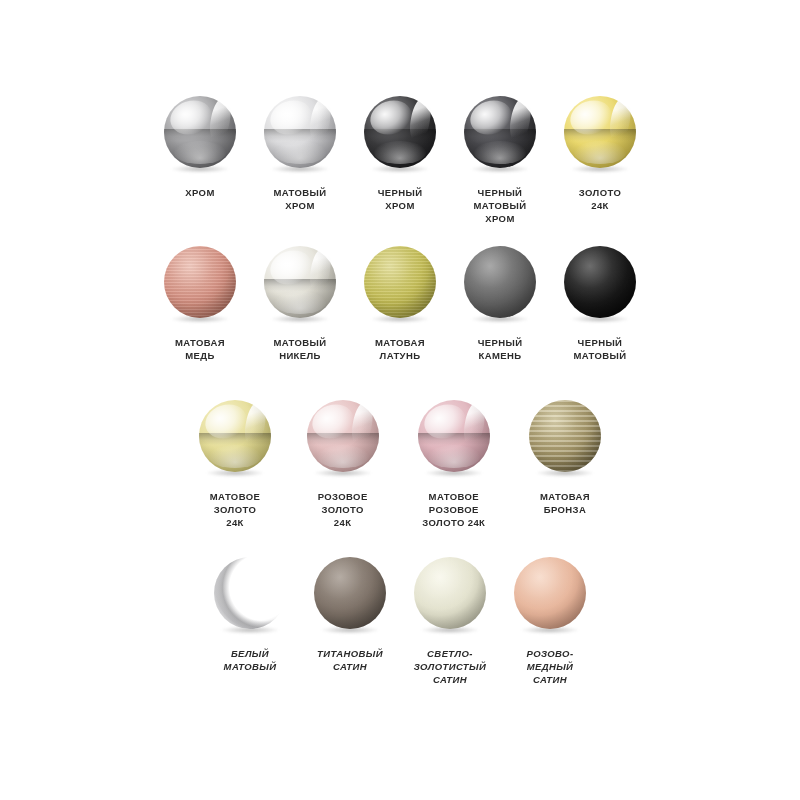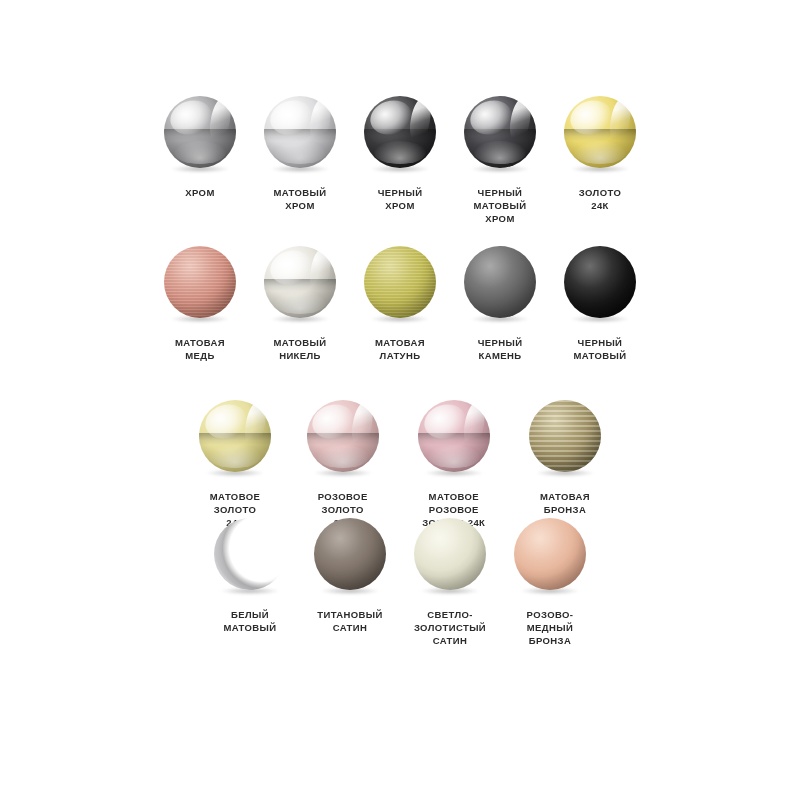--- a/index.html
+++ b/index.html
@@ -25,21 +25,21 @@
   .swatch-row {
     position: absolute;
     display: flex;
     justify-content: center;
     align-items: flex-start;
   }
 
   .swatch-row.row-1 { left: 140px; top: 96px;  width: 520px; justify-content: center; }
   .swatch-row.row-2 { left: 140px; top: 246px; width: 520px; }
   .swatch-row.row-3 { left: 185px; top: 400px; width: 430px; justify-content: space-between; }
-  .swatch-row.row-4 { left: 185px; top: 518px; width: 430px; }
+  .swatch-row.row-4 { left: 185px; top: 557px; width: 430px; font-style: italic; }
 
   .swatch {
     width: 100px;
     display: flex;
     flex-direction: column;
     align-items: center;
   }
   .swatch.wide { width: 107px; }
 
   .ball-wrap {
@@ -467,16 +467,16 @@
       <div class="swatch">
         <div class="ball-wrap">
           <div class="ball-shadow"></div>
           <div class="ball">
             <div class="matte-base" style="background: radial-gradient(circle at 36% 28%, rgb(245, 211, 191) 0%, rgb(231, 182, 156) 46%, rgb(176, 128, 106) 92%, rgb(176, 128, 106) 100%);"></div>
             <div class="matte-shade"></div>
           </div>
         </div>
         <div class="caption">РОЗОВО-
 МЕДНЫЙ
-БРОНЗА</div>
+САТИН</div>
       </div>
     </div>
   </div>
 
 </body></html>

